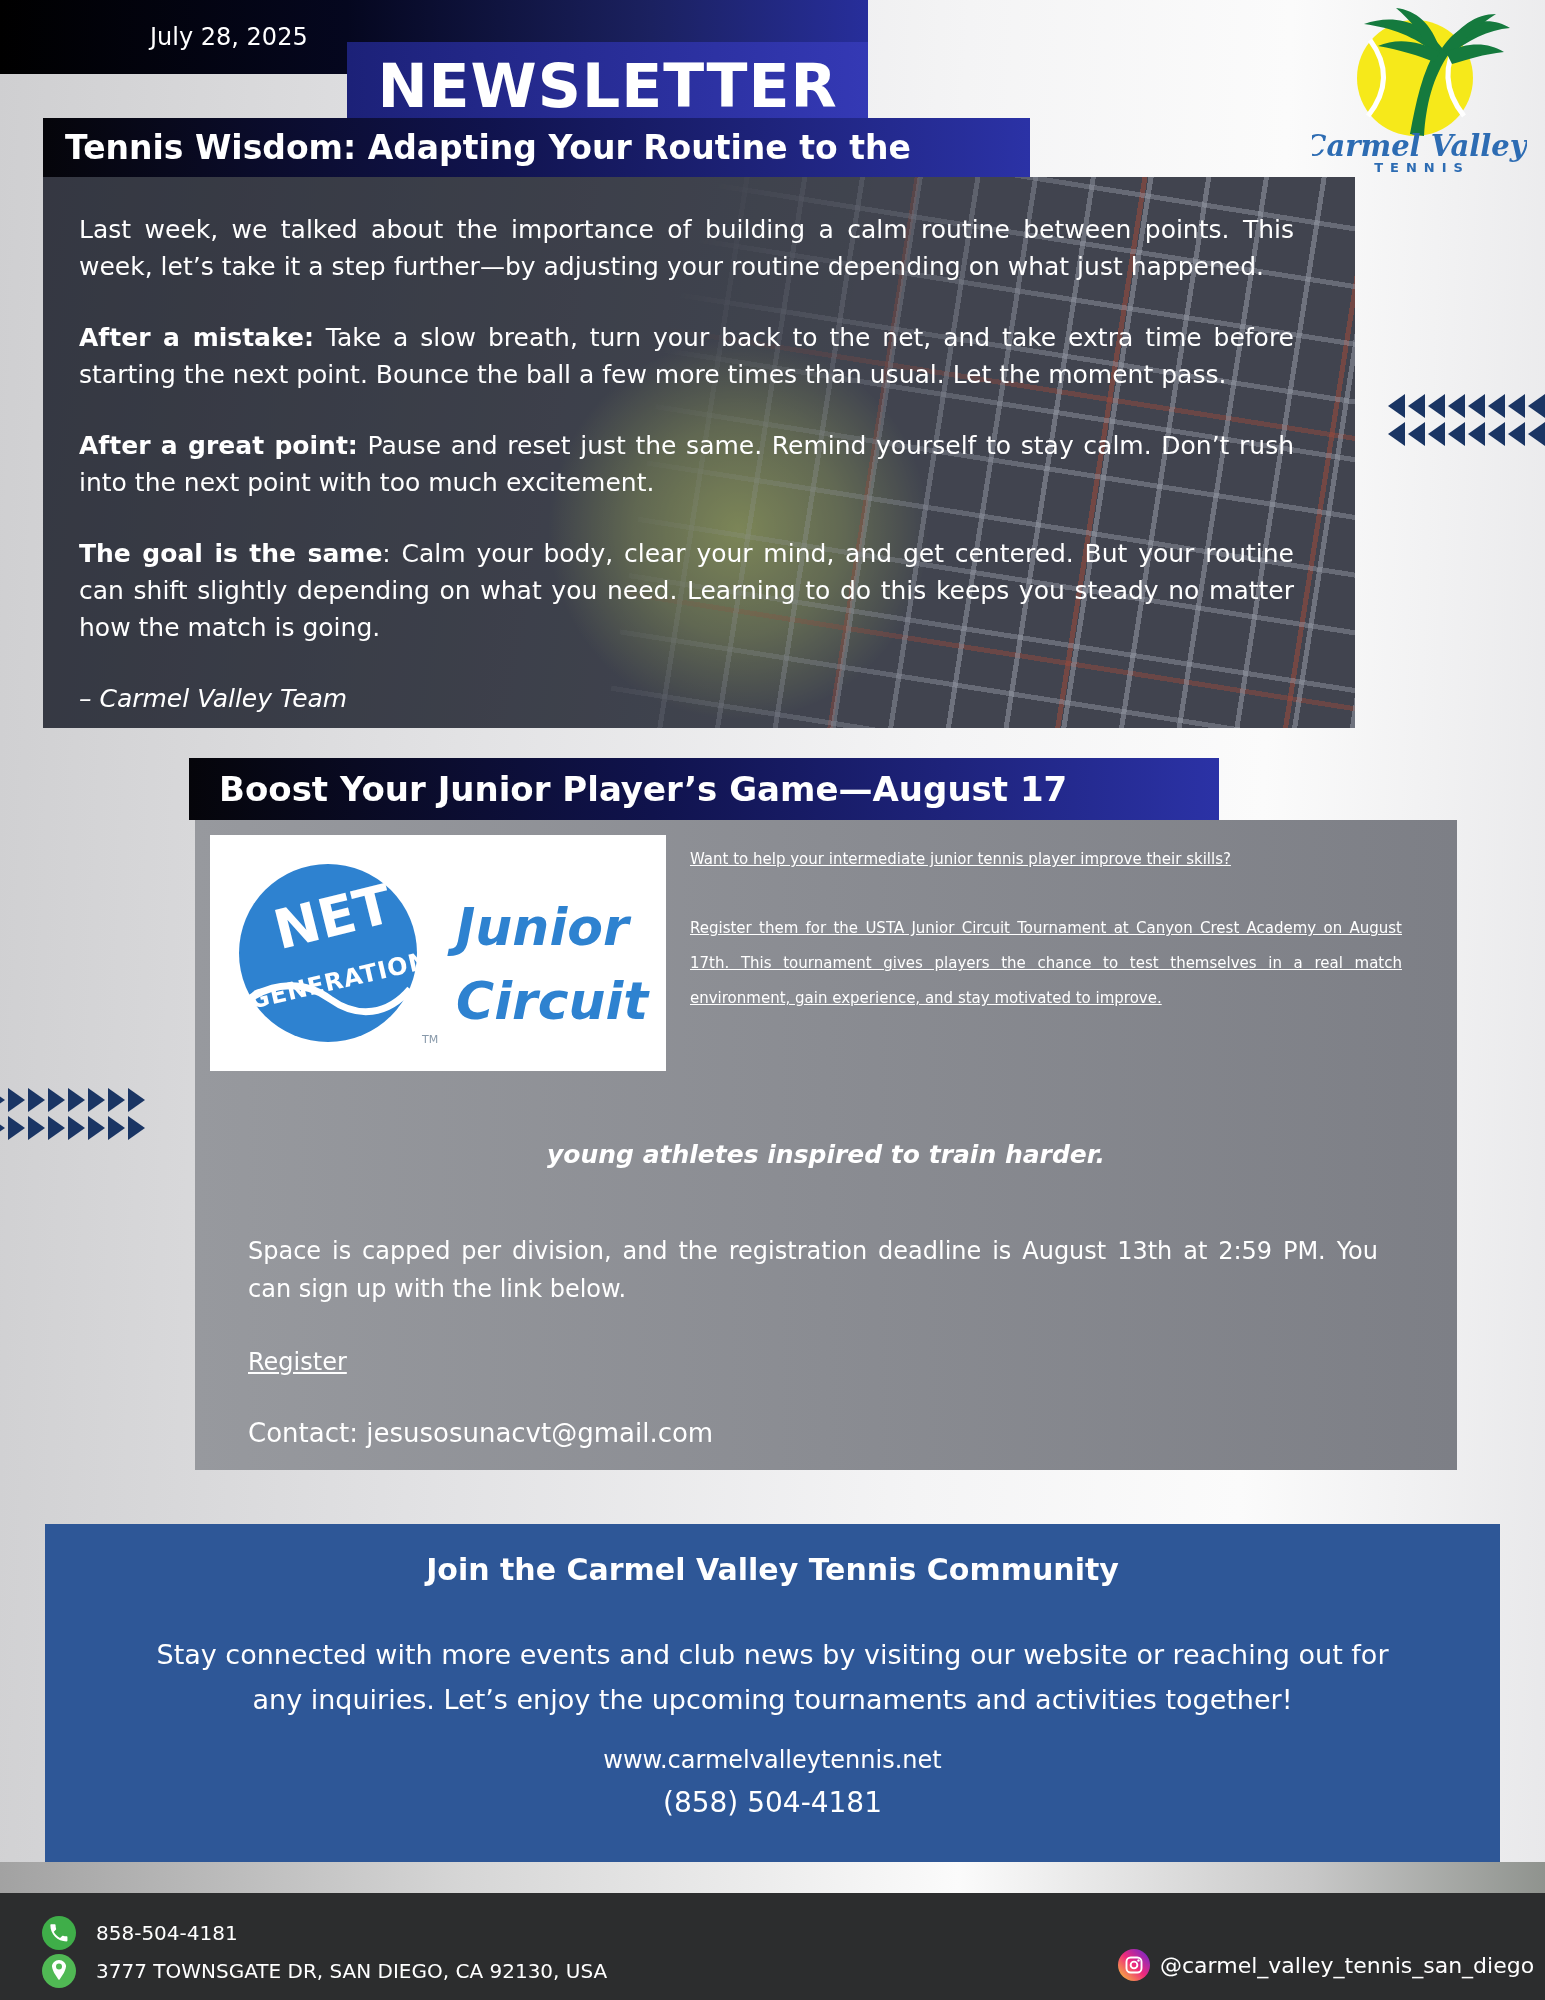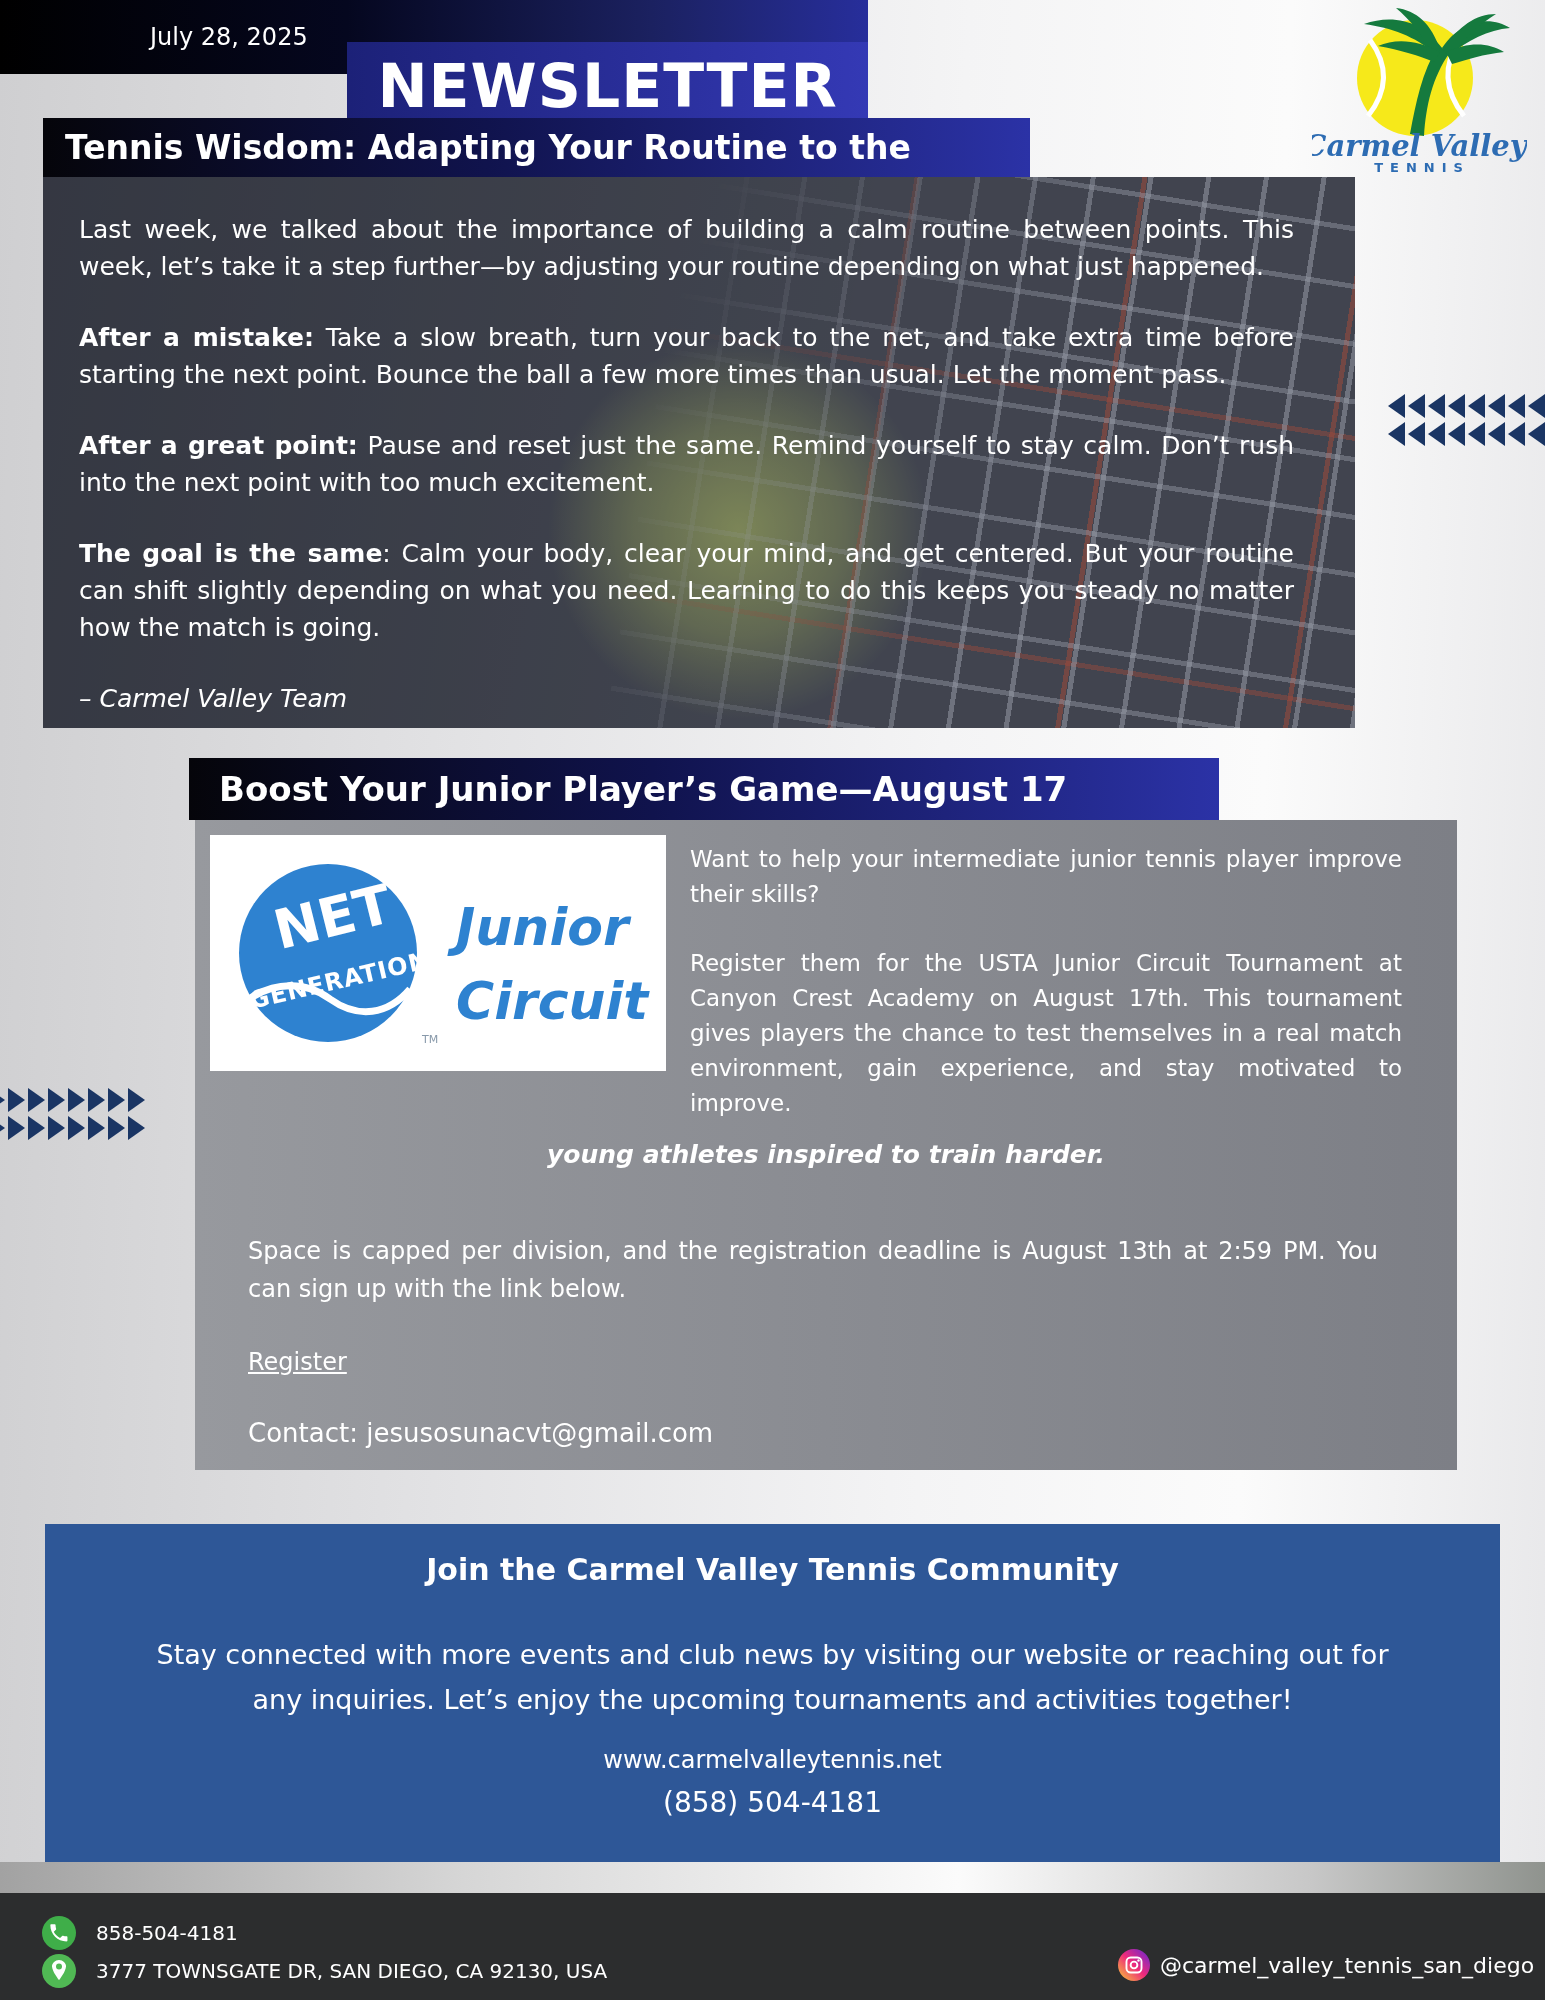--- a/index.html
+++ b/index.html
@@ -41,21 +41,21 @@
   .tri-r{width:0;height:0;border-top:12px solid transparent;border-bottom:12px solid transparent;border-left:17px solid #1a3564;}
   .arrows-right{position:absolute;left:1388px;top:394px;}
   .arrows-left{position:absolute;left:-12px;top:1088px;}
   
   .s2-bar{position:absolute;left:189px;top:758px;width:1030px;height:62px;line-height:62px;
     padding-left:30px;box-sizing:border-box;color:#fff;font-size:34px;font-weight:bold;
     background:linear-gradient(90deg,#05050a 0%,#10134d 45%,#2b32a6 100%);}
   .s2-panel{position:absolute;left:195px;top:820px;width:1262px;height:650px;
     background:linear-gradient(90deg,#97999e,#7d7f86);}
   .logo-box{position:absolute;left:15px;top:15px;width:456px;height:236px;background:#fff;}
-  .s2-col{position:absolute;left:495px;top:22px;width:712px;color:#fff;font-size:23px;line-height:35px;}
+  .s2-col{position:absolute;left:495px;top:22px;width:712px;color:#fff;font-size:15px;line-height:35px;text-decoration:underline;}
   .s2-col p{margin:0 0 34px 0;text-align:justify;}
   .s2-quote{position:absolute;left:0;top:316px;width:100%;text-align:center;color:#fff;
     font-size:25px;line-height:38px;font-weight:bold;font-style:italic;}
   .s2-p3{position:absolute;left:53px;top:412px;width:1130px;color:#fff;font-size:24px;line-height:38px;text-align:justify;}
   .s2-register{position:absolute;left:53px;top:528px;color:#fff;font-size:24px;text-decoration:underline;cursor:pointer;}
   .s2-contact{position:absolute;left:53px;top:598px;color:#fff;font-size:26px;}
   
   .community{position:absolute;left:45px;top:1524px;width:1455px;height:338px;background:#2e5797;color:#fff;text-align:center;}
   .community-title{position:absolute;left:0;top:28px;width:100%;font-size:30px;font-weight:bold;}
   .community-body{position:absolute;left:50%;transform:translateX(-50%);top:108px;width:1290px;font-size:27px;line-height:45px;}

